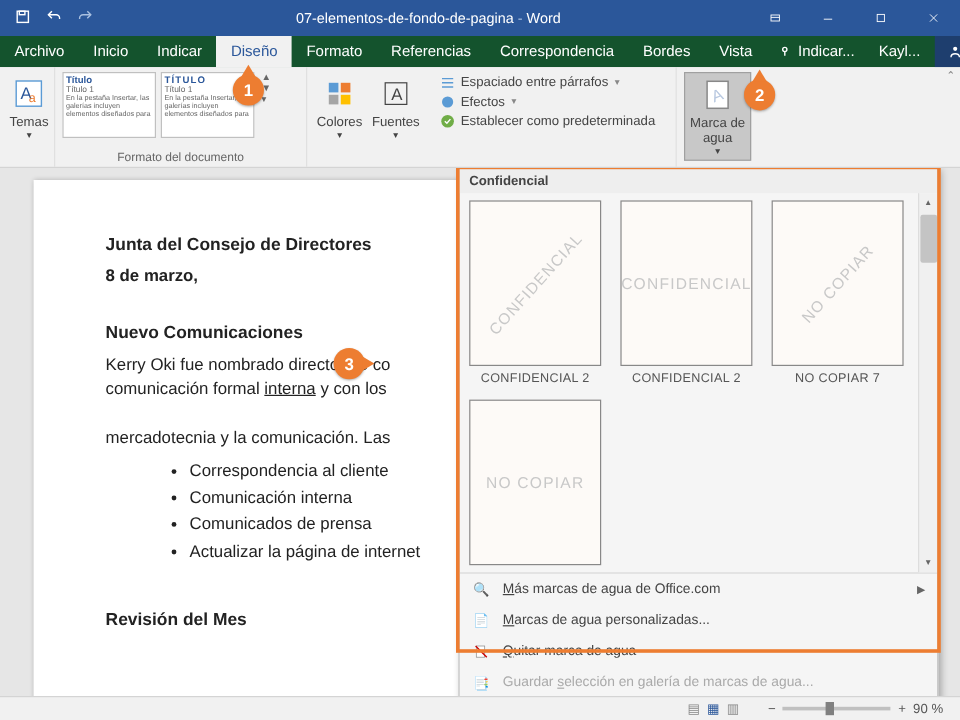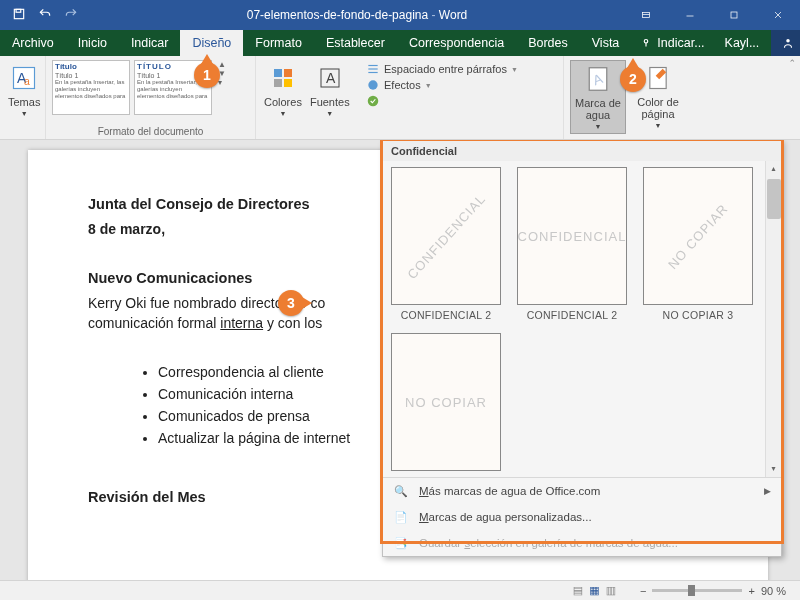--- a/index.html
+++ b/index.html
@@ -138,21 +138,21 @@
   <div class="tab">
       <span>Indicar</span>
     </div>
   <div class="tab active">
       <span>Diseño</span>
     </div>
   <div class="tab">
       <span>Formato</span>
     </div>
   <div class="tab">
-      <span>Establecer</span>
+      <span>Referencias</span>
     </div>
   <div class="tab">
       <span>Correspondencia</span>
     </div>
   <div class="tab">
       <span>Bordes</span>
     </div>
   <div class="tab">
       <span>Vista</span>
     </div>
@@ -253,63 +253,55 @@
               <circle cx="12" cy="12" r="8"></circle>
             </svg>
             <span>Efectos</span> 
             <span style="font-size:7px;color:#888">▼</span>
           </div>
         <div>
             <svg width="14" height="14" viewBox="0 0 24 24" fill="#70ad47">
               <circle cx="12" cy="12" r="9"></circle>
               <path d="M8 12l3 3 5-6" stroke="#fff" stroke-width="2" fill="none"></path>
             </svg>
+            <span>Establecer como predeterminada</span>
           </div>
       </div>
     </div>
     <div class="label"></div>
   </div>
   <div class="ribbon-group" style="width:190px;border-right:none">
     <div class="body">
       <div class="bigbtn sel">
         <div class="iconbox">
             <svg width="30" height="30" viewBox="0 0 24 24">
               <rect x="5" y="3" width="14" height="18" fill="#fff" stroke="#888"></rect>
               <text x="8" y="16" font-size="11" fill="#b8c8e0" transform="rotate(-20 12 12)">A</text>
             </svg>
           </div>
         <span>Marca de agua</span>
-          <span style="font-size:7px">▼</span>
-      </div>
-      <div class="bigbtn">
-        <div class="iconbox">
-            <svg width="28" height="28" viewBox="0 0 24 24">
-              <rect x="5" y="3" width="14" height="18" fill="#fff" stroke="#888"></rect>
-              <path d="M10 10l6-6 3 3-6 6z" fill="#ed7d31"></path>
-            </svg>
-          </div>
-        <span>Color de página</span>
           <span style="font-size:7px">▼</span>
       </div>
     </div>
     <div class="label"></div>
   </div>
   <div style="position:absolute;right:4px;top:2px;font-size:9px;color:#888">⌃</div>
 </div>
 
 <div class="docarea">
   <div class="page">
     <h3>Junta del Consejo de Directores</h3>
     <p><b>8 de marzo,</b></p>
     <br>
     <h3>Nuevo Comunicaciones</h3>
     <p>
       <span>Kerry Oki fue nombrado director de co</span><br>
       <span>comunicación formal </span><span class="underline">interna</span><span> y con los </span><br>
       <br>
+      <span>mercadotecnia y la comunicación. Las</span>
     </p>
     <ul>
       <li>Correspondencia al cliente</li>
       <li>Comunicación interna</li>
       <li>Comunicados de prensa</li>
       <li>Actualizar la página de internet</li>
     </ul>
     <br>
     <h3>Revisión del Mes</h3>
   </div>
@@ -326,21 +318,21 @@
       <div class="wmitem">
         <div class="wmthumb">
             <span style="transform:none">CONFIDENCIAL</span>
           </div>
         <div class="cap">CONFIDENCIAL 2</div>
       </div>
       <div class="wmitem">
         <div class="wmthumb">
             <span>NO COPIAR</span>
           </div>
-        <div class="cap">NO COPIAR 3</div>
+        <div class="cap">NO COPIAR 7</div>
       </div>
       <div class="wmitem">
         <div class="wmthumb">
             <span style="transform:none">NO COPIAR</span>
           </div>
         <div class="cap"></div>
       </div>
       <div class="scroll">
         <div class="up">▴</div>
           <div class="thumb2"></div>
@@ -349,20 +341,29 @@
     </div>
     <div class="menu">
       <div class="menuitem">
         <span class="ico">🔍</span>
         <span><span style="text-decoration:underline">M</span>ás marcas de agua de Office.com</span>
         <span class="arrow">▶</span>
       </div>
       <div class="menuitem">
         <span class="ico">📄</span>
         <span><span style="text-decoration:underline">M</span>arcas de agua personalizadas...</span>
+      </div>
+      <div class="menuitem">
+        <span class="ico">
+            <svg width="14" height="14" viewBox="0 0 24 24">
+              <rect x="5" y="4" width="12" height="16" fill="#fff" stroke="#888"></rect>
+              <line x1="4" y1="4" x2="20" y2="20" stroke="#c00" stroke-width="2"></line>
+            </svg>
+          </span>
+        <span><span style="text-decoration:underline">Q</span>uitar marca de agua</span>
       </div>
       <div class="menuitem disabled">
         <span class="ico">📑</span>
         <span>Guardar <span style="text-decoration:underline">s</span>elección en galería de marcas de agua...</span>
       </div>
     </div>
   </div>
 
   <div class="hl-frame" style="left:380px; top:-2px; width:404px; height:406px"></div>
 </div>

